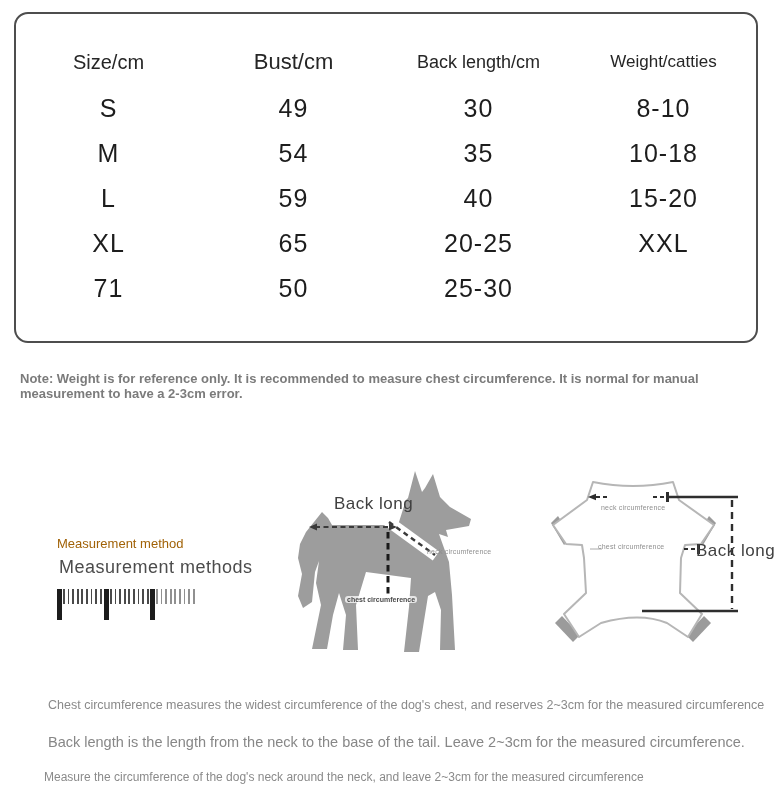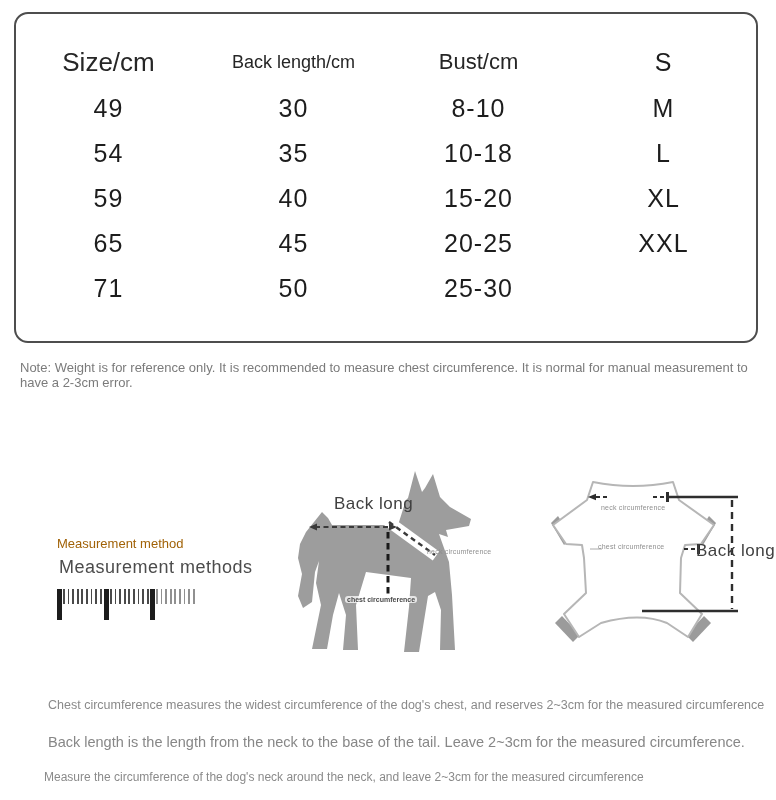--- a/index.html
+++ b/index.html
@@ -7,28 +7,28 @@
        font-family:"Liberation Sans","DejaVu Sans",sans-serif;color:#222;}
   .abs{position:absolute;}
 
   
   .size-table{left:14px;top:12px;width:744px;height:331px;
     border:2px solid #4d4d4d;border-radius:14px;box-sizing:border-box;
     display:grid;grid-template-columns:repeat(4,1fr);
     grid-template-rows:48px repeat(5,45px);padding-top:24px;align-items:center;}
   .size-table .cell{text-align:center;white-space:nowrap;}
   .hdr{color:#262626;}
-  .hdr.c0{font-size:26px;}
+  .hdr.c0{font-size:20px;}
   .hdr.c1{font-size:22px;}
   .hdr.c2{font-size:18px;}
   .hdr.c3{font-size:17px;}
   .val{font-size:25px;color:#1d1d1d;letter-spacing:1px;}
 
   
-  .note{left:20px;top:360px;width:740px;font-size:13px;color:#7b7b7b;}
+  .note{left:20px;top:371px;width:740px;font-size:13px;color:#7b7b7b;font-weight:bold;}
 
   
   .m-small{left:57px;top:536px;font-size:13px;color:#a16207;}
   .m-large{left:59px;top:557px;font-size:18px;color:#4c4c4c;letter-spacing:.5px;text-align:center;}
   .ruler{left:57px;top:589px;width:140px;height:32px;}
   .ruler .bar{position:absolute;top:0;width:5px;height:31px;background:#1c1c1c;}
   .ruler .ticks{position:absolute;top:0;height:15px;
     background:repeating-linear-gradient(90deg,#4a4a4a 0 1.8px,transparent 1.8px 4.6px);}
   .ruler .ticks.light{background:repeating-linear-gradient(90deg,#909090 0 1.8px,transparent 1.8px 4.6px);}
 
@@ -46,41 +46,41 @@
   
   .inst1{left:48px;top:698px;font-size:12.5px;color:#8a8a8a;}
   .inst2{left:48px;top:734px;font-size:14.5px;color:#878787;}
   .inst3{left:44px;top:770px;font-size:12px;color:#8a8a8a;}
 </style>
 </head>
 <body>
 
 <div class="abs size-table">
   <div class="cell hdr c0">Size/cm</div>
+  <div class="cell hdr c1">Bust/cm</div>
   <div class="cell hdr c2">Back length/cm</div>
-  <div class="cell hdr c1">Bust/cm</div>
+  <div class="cell hdr c3">Weight/catties</div>
 
   <div class="cell val">S</div>
   <div class="cell val">49</div>
   <div class="cell val">30</div>
   <div class="cell val">8-10</div>
 
   <div class="cell val">M</div>
   <div class="cell val">54</div>
   <div class="cell val">35</div>
   <div class="cell val">10-18</div>
 
   <div class="cell val">L</div>
   <div class="cell val">59</div>
   <div class="cell val">40</div>
   <div class="cell val">15-20</div>
 
   <div class="cell val">XL</div>
   <div class="cell val">65</div>
-  <div class="cell val">45</div>
   <div class="cell val">20-25</div>
 
   <div class="cell val">XXL</div>
   <div class="cell val">71</div>
   <div class="cell val">50</div>
   <div class="cell val">25-30</div>
 </div>
 
 <div class="abs note">Note: Weight is for reference only. It is recommended to measure chest circumference. It is normal for manual measurement to have a 2-3cm error.</div>
 

